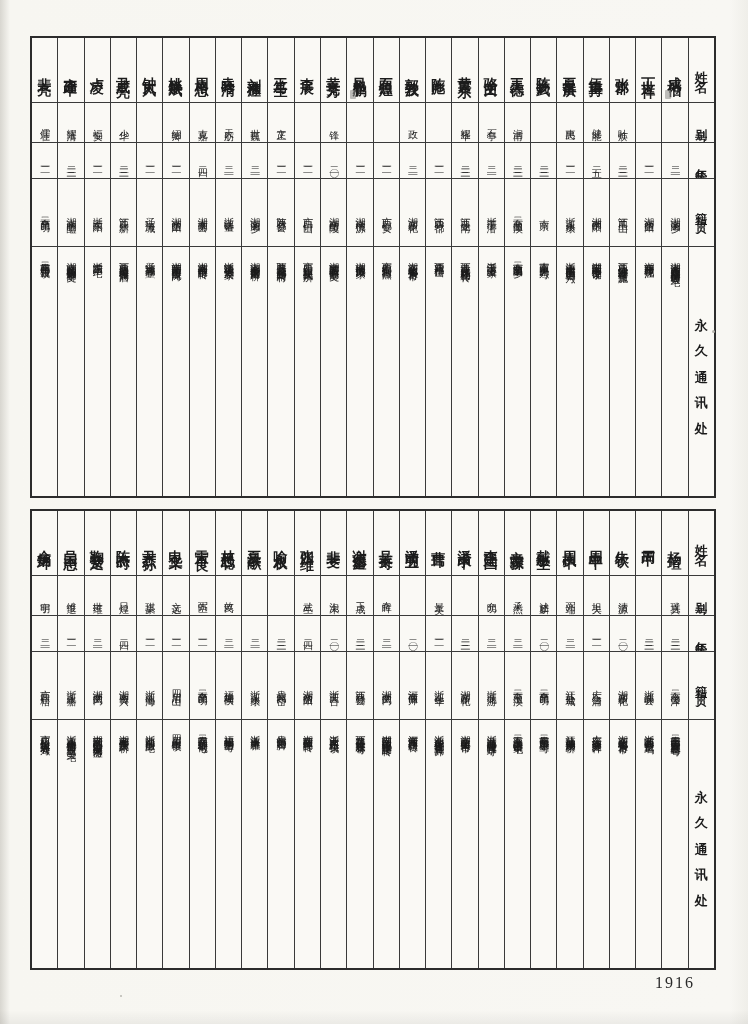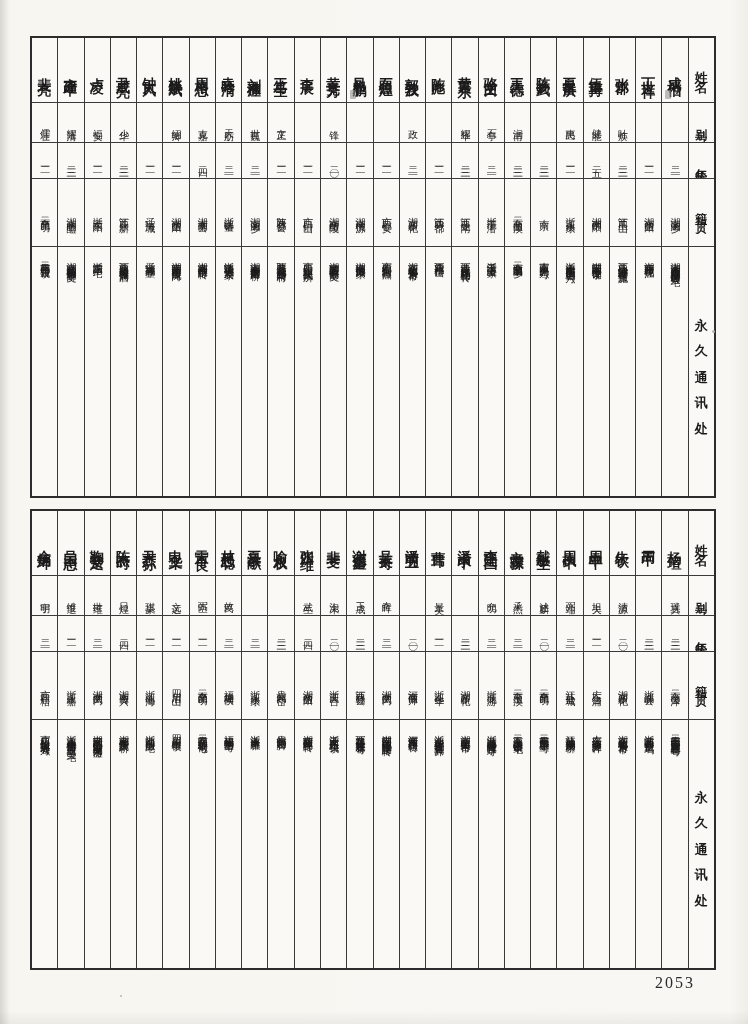--- a/index.html
+++ b/index.html
@@ -964,17 +964,17 @@
         </div>
         <div class="cell c-native">
           <span class="vtext">广西苍梧</span>
         </div>
         <div class="cell c-address">
           <span class="vtext">广西梧州长堤街河堤巷六号</span>
         </div>
       </div>
     </div>
 
-  <div class="page-number">2053</div>
+  <div class="page-number">1916</div>
 
   <div class="speck" style="left:712px;top:330px;width:3px;height:3px;"></div>
   <div class="speck" style="left:120px;top:995px;width:2px;height:2px;"></div>
 </div>
 
 </body></html>

